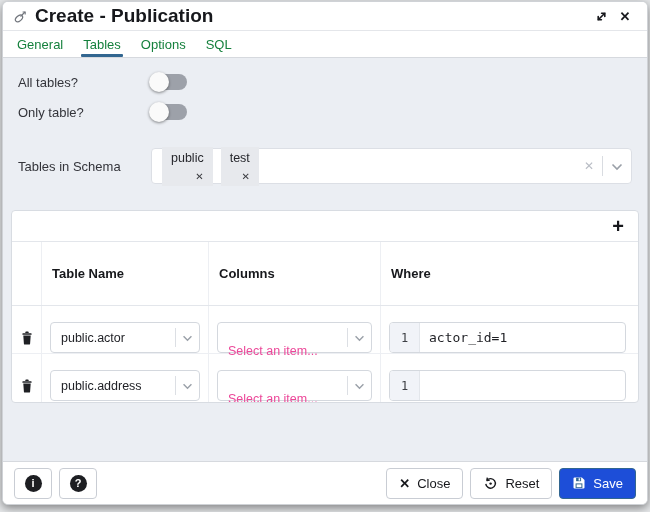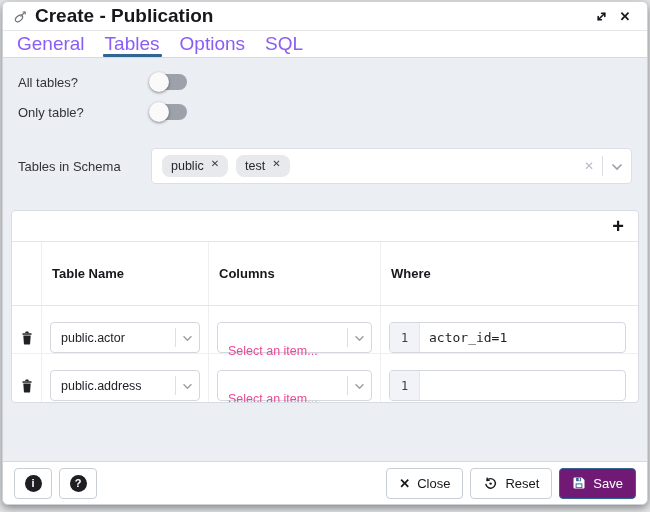--- a/index.html
+++ b/index.html
@@ -36,21 +36,21 @@
   }
   
   .tabbar {
     height: 27px; flex: 0 0 27px;
     display: flex; align-items: stretch;
     padding: 0 4px;
     border-bottom: 1px solid #d6d9de;
     background: #fff;
   }
   .tab {
-    padding: 0 10px; font-size: 19px; color: #8b5cf6;
+    padding: 0 10px; font-size: 13px; color: #15803d;
     display: flex; align-items: center; position: relative; cursor: pointer;
     background: none; border: none; font-family: inherit;
   }
   .tab.active::after {
     content: ""; position: absolute; left: 8px; right: 8px; bottom: 0;
     height: 3px; background: #326690; border-radius: 1px;
   }
   
   .content {
     flex: 1; background: #ebeef3;
@@ -78,23 +78,23 @@
   
   .row-schema { margin-top: 16px; align-items: center; }
   .row-schema .label-col { padding-top: 0; }
   .multiselect {
     flex: 1; height: 36px; background: #fff;
     border: 1px solid #dcdfe5; border-radius: 4px;
     display: flex; align-items: center; padding: 0 8px 0 10px;
   }
   .chips { display: flex; gap: 8px; flex: 1; }
   .chip {
-    display: flex; align-items: flex-start; gap: 7px;
-    background: #e7e9ed; border-radius: 8px;
-    padding: 4px 9px; font-size: 12.5px; color: #26272c; cursor: default;
+    display: flex; align-items: flex-end; gap: 7px;
+    background: #e7e9ed; border-radius: 0;
+    padding: 4px 9px; font-size: 12.5px; color: #26272c; cursor: default; flex-direction: column;
   }
   .chip .chip-x { font-size: 10px; color: #3a3b40; cursor: pointer; line-height: 1; }
   .ms-controls { display: flex; align-items: center; gap: 8px; }
   .ms-clear { color: #b9bdc5; font-size: 12px; cursor: pointer; line-height: 1; }
   .ms-divider { width: 1px; height: 20px; background: #d9dce1; }
   
   .grid {
     margin-top: 14px; background: #fff;
     border: 1px solid #d8dce2; border-radius: 4px;
     overflow: hidden; flex: 0 0 auto;
@@ -158,21 +158,21 @@
     display: flex; align-items: center; gap: 7px;
     padding: 0 11px;
   }
   .btn {
     height: 31px; display: inline-flex; align-items: center; gap: 7px;
     background: #fff; border: 1px solid #c9cdd4; border-radius: 4px;
     padding: 0 12px; font-size: 13px; color: #17181c; cursor: pointer;
     font-family: inherit;
   }
   .btn.icon-only { width: 38px; justify-content: center; padding: 0; }
-  .btn.primary { background: #701a75; border-color: #326690; color: #fff; }
+  .btn.primary { background: #1d4ed8; border-color: #326690; color: #fff; }
   .circle-glyph {
     width: 17px; height: 17px; border-radius: 50%; background: #1d1e22;
     color: #fff; font-size: 11px; font-weight: bold;
     display: flex; align-items: center; justify-content: center;
   }
   .footer .spacer { flex: 1; }
   .x-glyph { font-size: 13px; font-weight: bold; line-height: 1; }
 </style>
 </head>
 <body>

